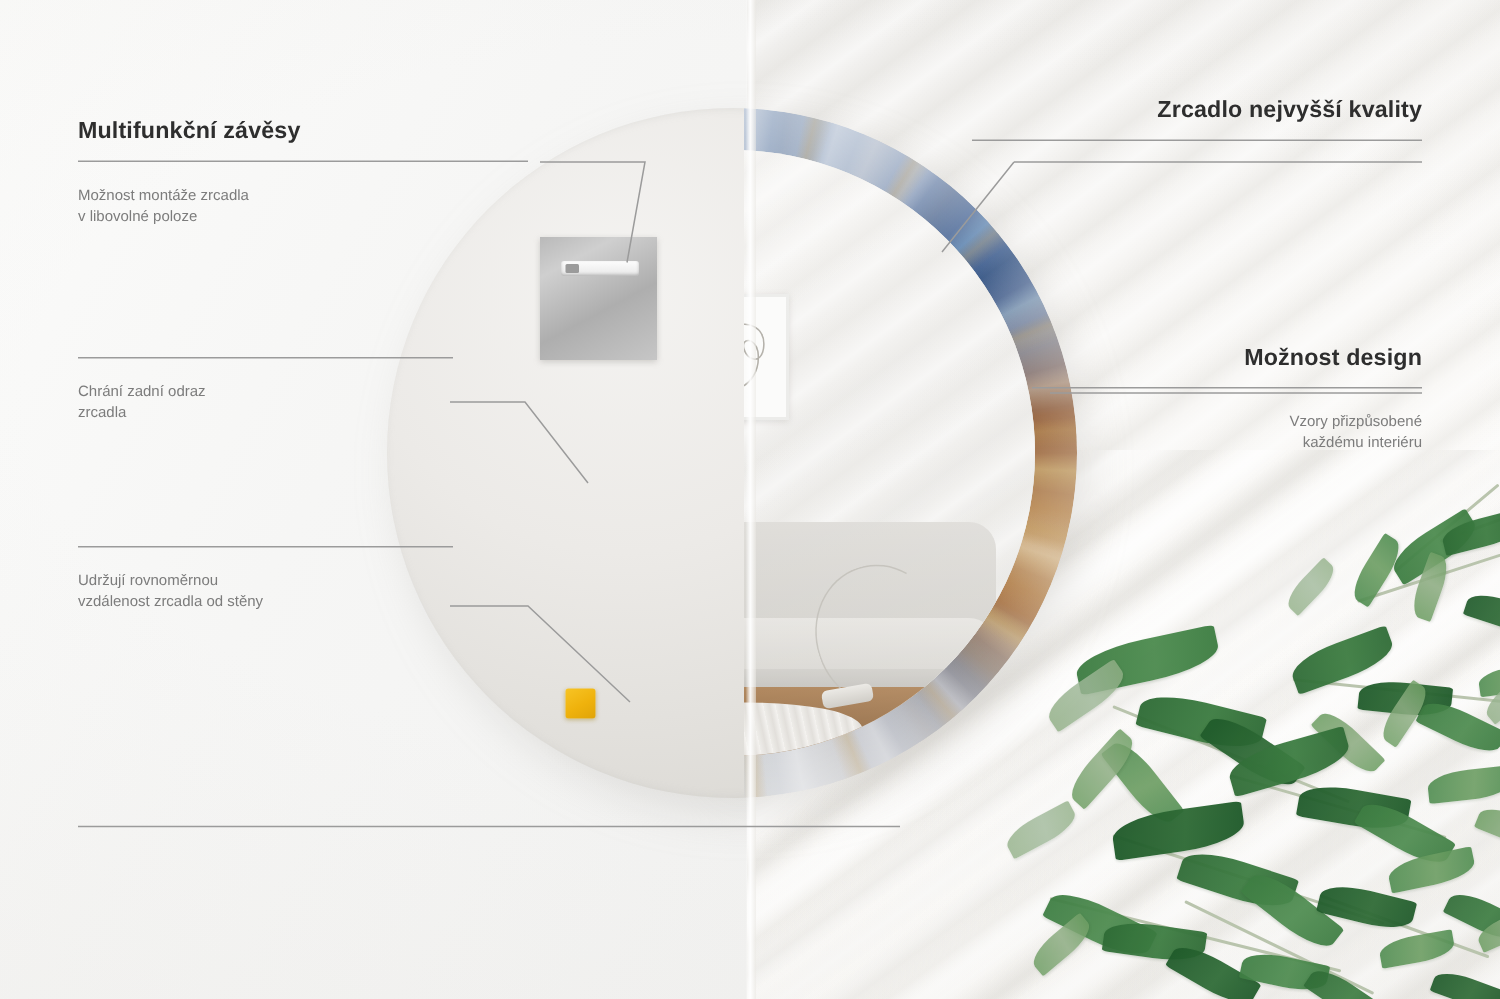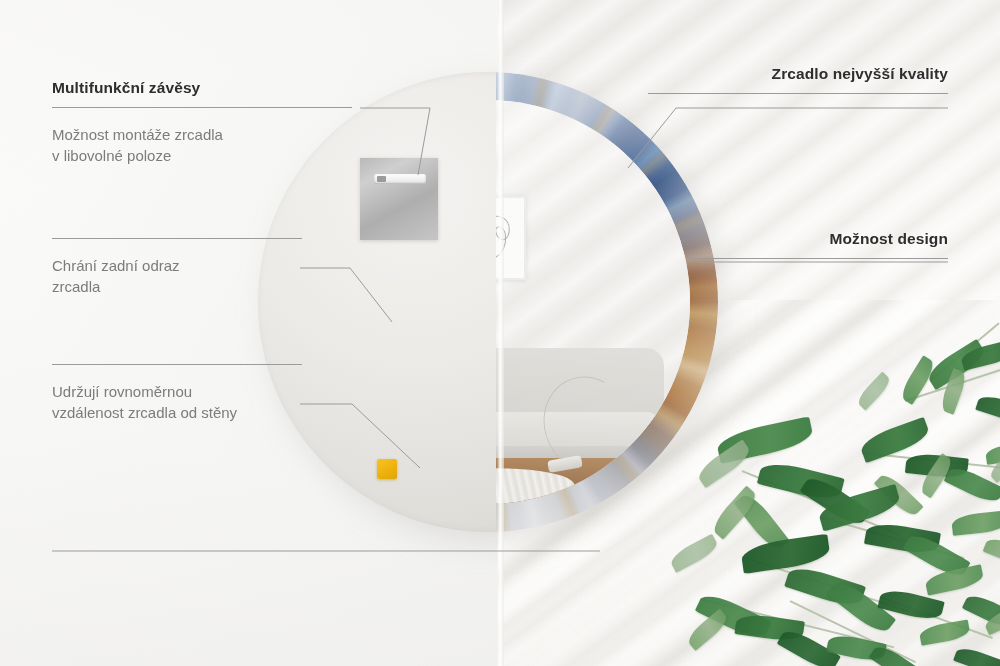--- a/index.html
+++ b/index.html
@@ -338,21 +338,21 @@
     letter-spacing: .1px;
     line-height: 1.3;
     white-space: pre-line;
   }
   .c-rule {
     height: 1px;
     background: #9b9b9b;
     margin: 9px 0 11px 0;
   }
   .c-desc {
-    font-size: 15px;
+    font-size: 10px;
     color: #7c7c7c;
     line-height: 1.42;
     white-space: pre-line;
     margin-top: 16px;
   }
 
   
   #connectors {
     position: absolute;
     left: 0; top: 0;
@@ -514,15 +514,17 @@
 
 
   <div class="callout right" style="top:64px;width:300px">
     <div class="c-title">Zrcadlo nejvyšší kvality</div>
     <div class="c-rule"></div>
   </div>
 
   <div class="callout right" style="top:229px;width:260px">
     <div class="c-title">Možnost design</div>
     <div class="c-rule"></div>
+    <div class="c-desc">Vzory přizpůsobené
+každému interiéru</div>
   </div>
 
 </div>
 
 </body></html>

